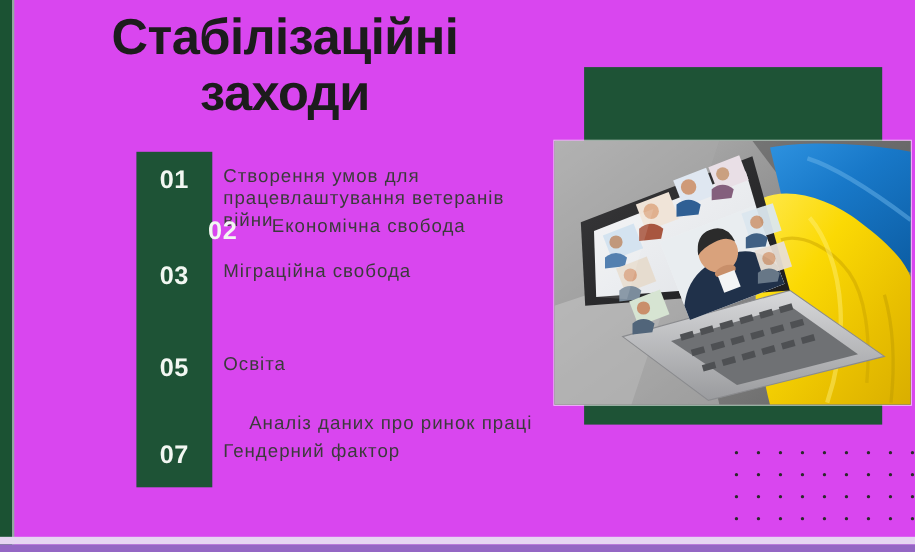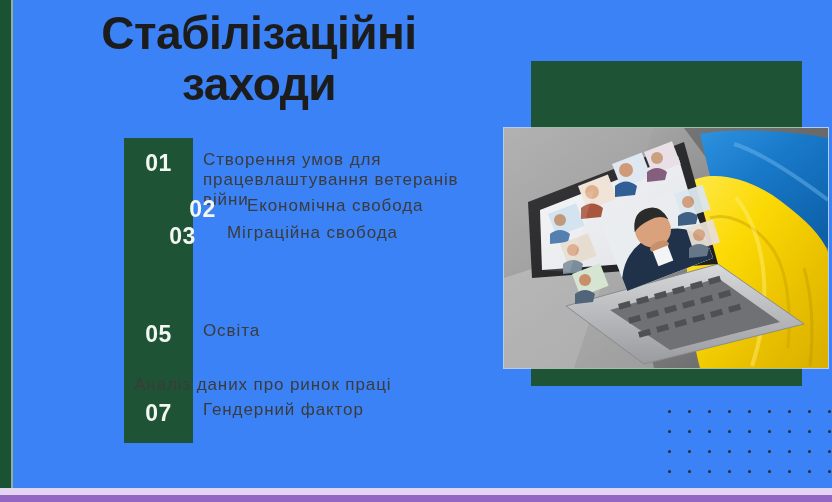--- a/index.html
+++ b/index.html
@@ -10,21 +10,21 @@
     width: 832px;
     height: 502px;
     overflow: hidden;
     background: #fcfafb;
     font-family: "Liberation Sans", sans-serif;
   }
   .slide {
     position: relative;
     width: 832px;
     height: 502px;
-    background: #3b82f6;
+    background: #d946ef;
     overflow: hidden;
   }
 
   
   .left-bar {
     position: absolute;
     left: 0; top: 0;
     width: 11px; height: 502px;
     background: #1b5233;
   }
@@ -283,30 +283,30 @@
     <div class="row" style="top:12px;">
       <div class="row-num">01</div>
       <div class="row-text">Створення умов для
 працевлаштування ветеранів
 війни</div>
     </div>
     <div class="row" style="top:58px;padding-left:44px;">
       <div class="row-num">02</div>
       <div class="row-text">Економічна свобода</div>
     </div>
-    <div class="row" style="top:85px;margin-left:24px;">
+    <div class="row" style="top:99px;">
       <div class="row-num">03</div>
       <div class="row-text">Міграційна свобода</div>
     </div>
     <div class="row" style="top:183px;">
       <div class="row-num">05</div>
       <div class="row-text">Освіта</div>
     </div>
     <div class="row" style="top:225px;">
-      <div class="row-text" style="padding-top:12px;">Аналіз даних про ринок праці</div>
+      <div class="row-text" style="padding-top:12px;text-align:right;">Аналіз даних про ринок праці</div>
     </div>
     <div class="row" style="top:262px;">
       <div class="row-num">07</div>
       <div class="row-text">Гендерний фактор</div>
     </div>
   </div>
 
   <div class="dot-grid">
       <div class="dot" style="left: 0px; top: 0px;"></div>
       <div class="dot" style="left: 20px; top: 0px;"></div>

